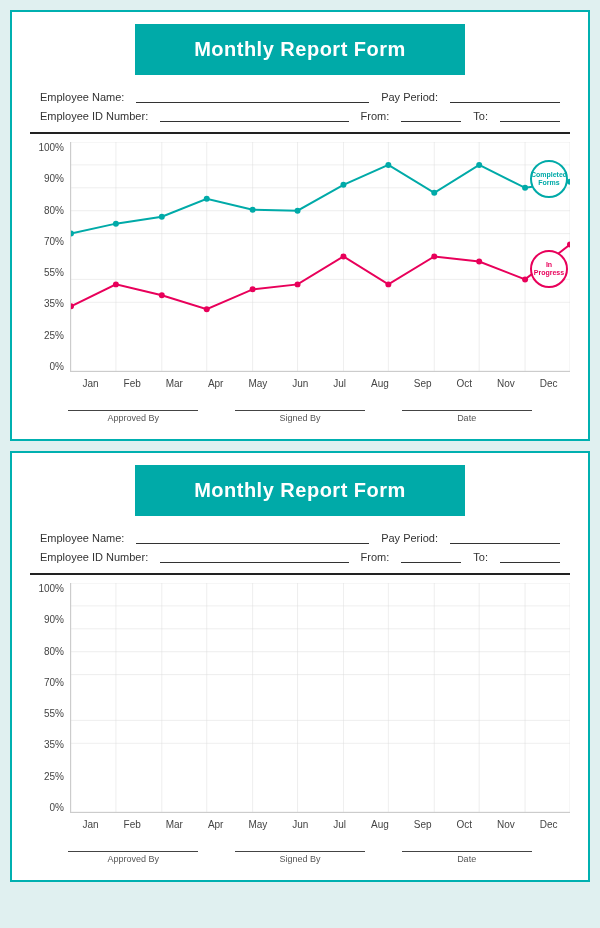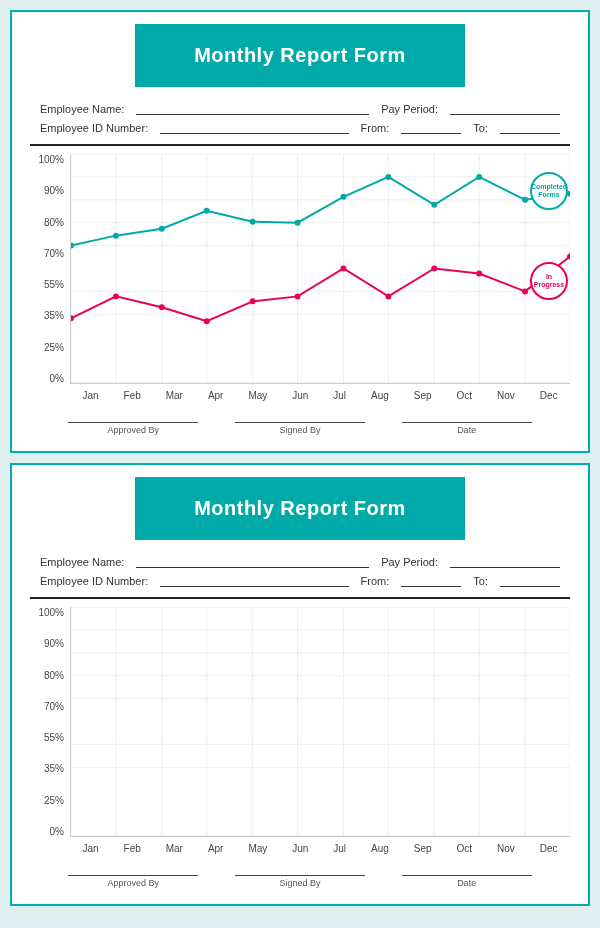--- a/index.html
+++ b/index.html
@@ -16,21 +16,21 @@
     }
     .report-card {
       background: white;
       border: 2px solid #00b0b0;
       width: 580px;
       padding: 12px 18px 16px;
     }
     .report-title-bar {
       background: #00aaa8;
       text-align: center;
-      padding: 20px 20px;
+      padding: 14px 20px;
       margin: 0 auto 14px;
       display: block;
       width: 330px;
     }
     .report-title-bar span {
       color: white;
       font-size: 20px;
       font-weight: bold;
       letter-spacing: 0.5px;
     }

